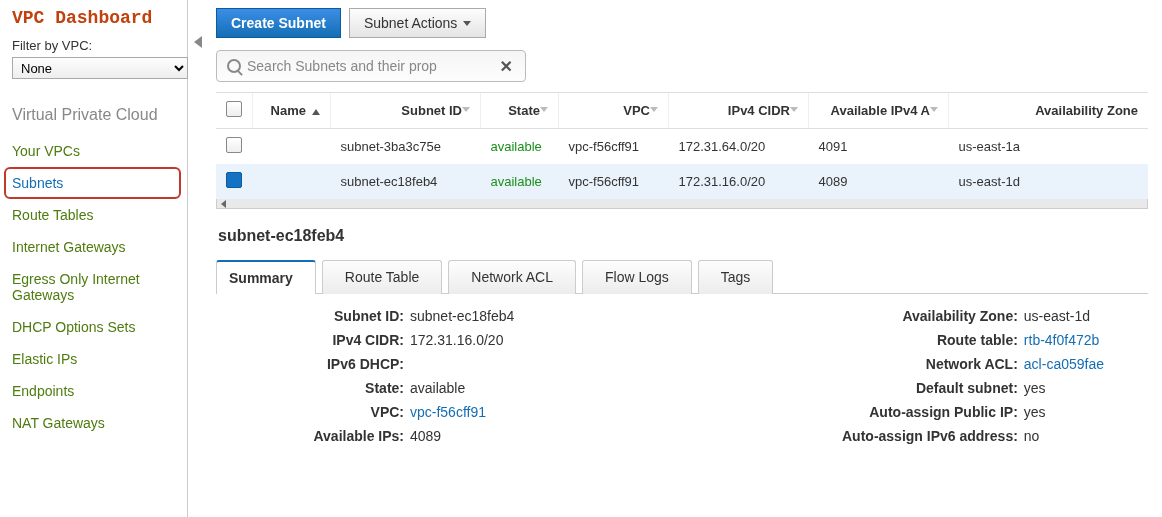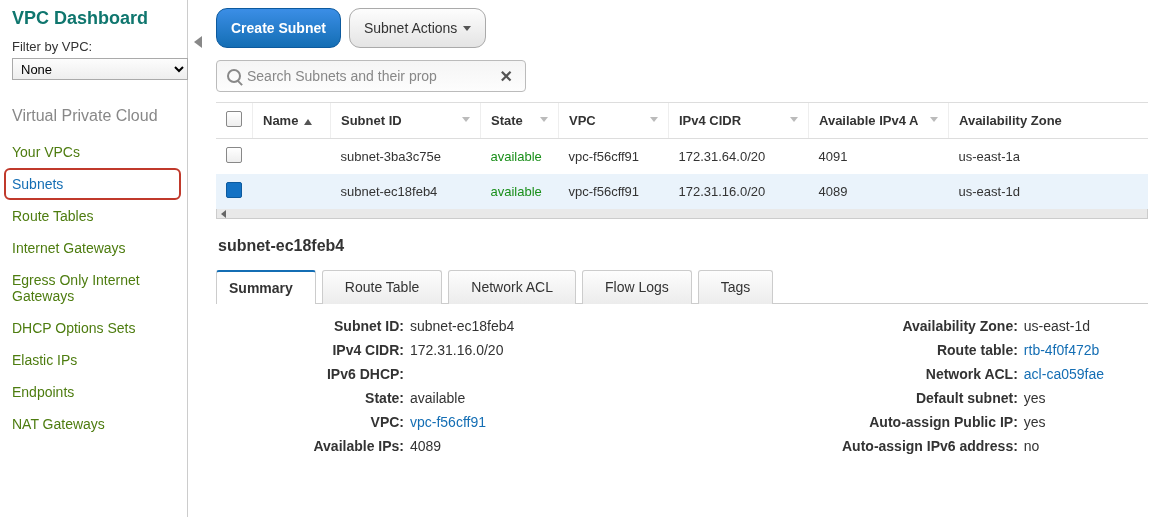--- a/index.html
+++ b/index.html
@@ -17,22 +17,23 @@
   .sidebar {
     width: 188px;
     padding: 8px 0 8px 12px;
     border-right: 1px solid #ccc;
     background: #fff;
     flex-shrink: 0;
   }
   .sidebar h1 {
     font-size: 18px;
     font-weight: bold;
-    color: #0f766e;
+    color: #c2410c;
     margin-bottom: 10px;
+    font-family: Liberation Mono, monospace;
   }
   .filter-label { font-size: 13px; color: #333; margin-bottom: 4px; }
   .filter-select {
     width: 176px;
     height: 22px;
     font-size: 13px;
     border: 1px solid #aaa;
     background: linear-gradient(#fdfdfd, #eee);
     padding: 0 4px;
     margin-bottom: 14px;
@@ -77,23 +78,23 @@
   }
   .main {
     flex: 1;
     display: flex;
     flex-direction: column;
     padding: 8px 14px 0 0;
     overflow: hidden;
   }
   .toolbar { display: flex; gap: 8px; margin-bottom: 12px; }
   .btn {
-    height: 40px;
+    height: 30px;
     padding: 0 14px;
-    border-radius: 11px;
+    border-radius: 0;
     font-size: 14px;
     display: inline-flex;
     align-items: center;
     gap: 6px;
     cursor: pointer;
   }
   .btn-primary {
     background: linear-gradient(#3b8ee6, #146eb4);
     border: 1px solid #0d5a9e;
     color: #fff;
@@ -177,21 +178,21 @@
   }
   .table thead th .sort-handle {
     display: inline-block;
     width: 0; height: 0;
     border-left: 4px solid transparent;
     border-right: 4px solid transparent;
     border-top: 5px solid #bbb;
     float: right;
     margin-top: 4px;
   }
-  .table thead th + th { border-left: 1px solid #eee; }
+  .table thead th + th { border-left: 1px solid #eee; text-align: right; }
   .cb {
     width: 16px; height: 16px;
     border: 1px solid #888;
     border-radius: 2px;
     background: linear-gradient(#fff,#eee);
     display: inline-block;
   }
   .cb.checked { background: #1472c4; border-color: #0d5a9e; }
   .table tbody tr.selected { background: #eaf3fb; }
   .state-avail { color: #1a8f1a; }

